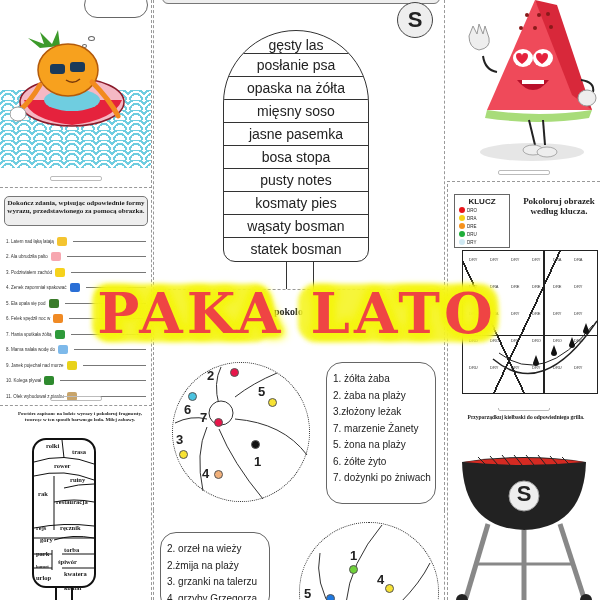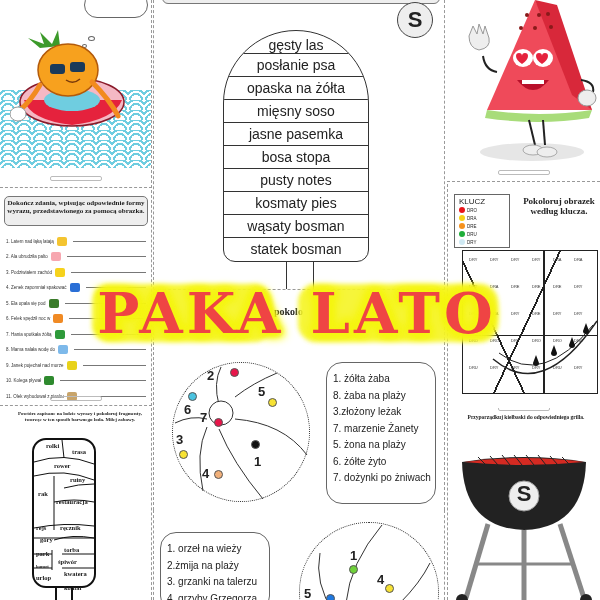--- a/index.html
+++ b/index.html
@@ -35,21 +35,21 @@
   .pop-row { height:23px; border-bottom:1px solid #333; text-align:center; font-size:14px; line-height:23px; color:#222; }
   .pop-row:last-child { border-bottom:none; }
   .pop-stick { position:absolute; left:132px; top:262px; width:28px; height:40px; border-left:1.5px solid #333; border-right:1.5px solid #333; }
 
   
   #p-melon { left:447px; top:0; width:153px; height:182px; }
 
   
   #p-klucz { left:447px; top:184px; width:153px; height:222px; }
   .klucz-box { position:absolute; left:6px; top:10px; width:56px; height:54px; border:1px solid #666; padding:2px 4px; }
-  .klucz-box .kt { font-size:8px; font-weight:normal; }
+  .klucz-box .kt { font-size:8px; font-weight:bold; text-align:center; }
   .klucz-row { font-size:4.5px; display:flex; align-items:center; gap:2px; height:8px; }
   .klucz-row .sw { width:6px; height:6px; border-radius:50%; }
   .klucz-title { position:absolute; left:72px; top:12px; width:78px; font-size:9px; font-weight:bold; text-align:center; line-height:10px; }
   .cbn { position:absolute; left:14px; top:66px; width:136px; height:144px; border:1.5px solid #222;
     background:
       linear-gradient(115deg, transparent 48%, #222 48%, #222 49%, transparent 49%),
       linear-gradient(65deg, transparent 30%, #222 30%, #222 31%, transparent 31%),
       linear-gradient(0deg, transparent 40%, #222 40%, #222 41%, transparent 41%),
       linear-gradient(90deg, transparent 60%, #222 60%, #222 61%, transparent 61%),
       #fff; }
@@ -357,34 +357,34 @@
       <span class="ball-num" style="left:22px;top:140px">3</span>
       <span class="bdot" style="left:25px;top:158px;background:#f7e233"></span>
       <span class="ball-num" style="left:100px;top:162px">1</span>
       <span class="bdot" style="left:97px;top:148px;background:#111111"></span>
       <span class="ball-num" style="left:48px;top:174px">4</span>
       <span class="bdot" style="left:60px;top:178px;background:#f1b07a"></span>
     </div>
   <div class="list-box" style="left:172px;top:70px;width:110px;height:142px;">
     <div id="ball-list">
         <div>1. żółta żaba</div>
-        <div>8. żaba na plaży</div>
+        <div>2. żaba na plaży</div>
         <div>3.złożony leżak</div>
         <div>7. marzenie Żanety</div>
         <div>5. żona na plaży</div>
         <div>6. żółte żyto</div>
         <div>7. dożynki po żniwach</div>
       </div>
   </div>
 </div>
 
 <div class="panel dot-border-r dot-border-l" id="p-ball2">
   <div class="list-box" style="left:6px;top:22px;width:110px;height:80px;">
     <div id="ball2-list">
-        <div>1. orzeł na wieży</div>
+        <div>2. orzeł na wieży</div>
         <div>2.żmija na plaży</div>
         <div>3. grzanki na talerzu</div>
         <div>4. grzyby Grzegorza</div>
       </div>
   </div>
   <div class="ball" style="left:145px;top:12px;width:140px;height:140px;">
     <svg style="position:absolute;left:0;top:0;" width="138" height="138" viewBox="0 0 138 138">
       <g stroke="#333" stroke-width="1" fill="none">
         <path d="M20 30 Q14 60 34 90"></path>
           <path d="M82 2 Q50 40 46 80"></path>

